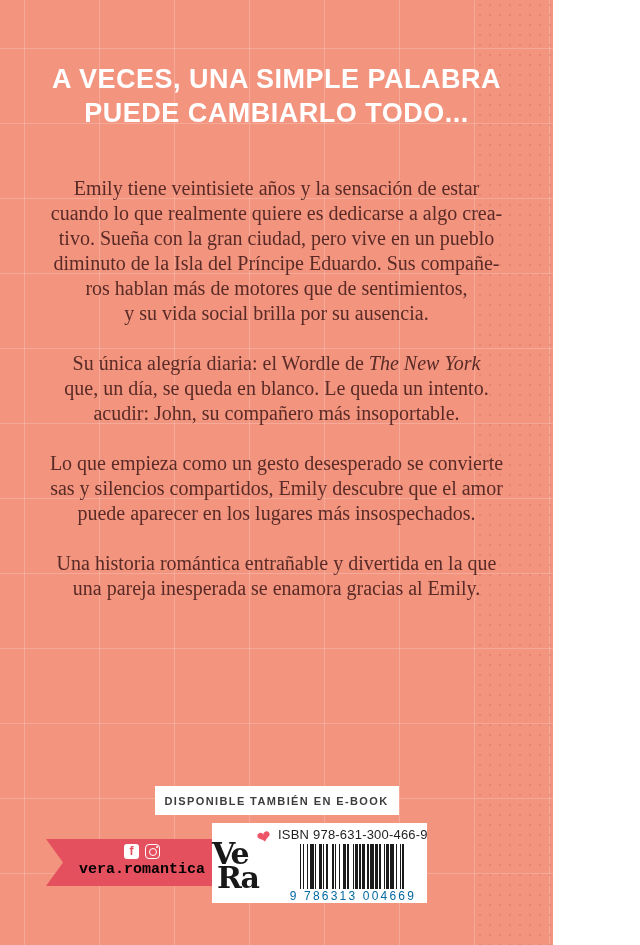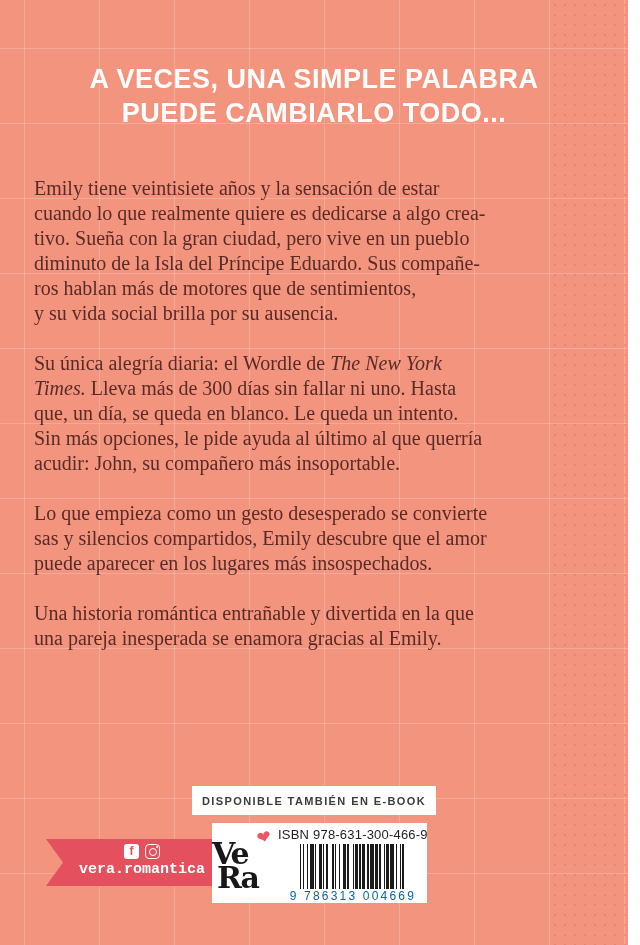--- a/index.html
+++ b/index.html
@@ -1,20 +1,20 @@
 <!DOCTYPE html>
 <html style="--background: #F3947F; --ribbon: #E5505E; --heart: #EE5566; --body-text: #5A2B26; --headline: #FFFFFF;"><head>
 <meta charset="utf-8">
 <style>
   * { margin:0; padding:0; box-sizing:border-box; }
   html,body { width:640px; height:945px; }
   body { font-family:"Liberation Sans", sans-serif; overflow:hidden; }
 
   .page {
-    position:relative; width:628px; height:945px;
+    position:relative; width:553px; height:945px;
     background:var(--background, #F3947F);
   }
   
   .page::before {
     content:""; position:absolute; inset:0; z-index:0;
     background-image:
       linear-gradient(to right, rgba(255,255,255,.20) 1.5px, transparent 1.5px),
       linear-gradient(to bottom, rgba(255,255,255,.20) 1.5px, transparent 1.5px);
     background-size:75px 75px;
     background-position:24px 48px;
@@ -27,21 +27,21 @@
   }
 
   .headline {
     position:absolute; top:62px; left:0; right:0; z-index:2;
     text-align:center; color:var(--headline, #ffffff);
     font-weight:800; font-size:27px; line-height:34px; letter-spacing:.5px;
   }
 
   .body-copy {
     position:absolute; top:176px; left:34px; right:34px; z-index:2;
-    color:var(--body-text, #5A2B26);
+    text-align:center; color:var(--body-text, #5A2B26);
     font-family:"Liberation Serif", serif;
     font-size:20px; line-height:25px;
   }
   .body-copy .para { margin-bottom:25px; }
   .body-copy em { }
 
   .ebook-strip {
     position:absolute; top:786px; left:50%; transform:translateX(-50%); z-index:2;
     width:244px; height:29px; background:#ffffff;
     display:flex; align-items:center; justify-content:center;
@@ -71,21 +71,21 @@
   }
   .ig-icon::before {
     content:""; position:absolute; left:50%; top:50%; transform:translate(-50%,-50%);
     width:6px; height:6px; border:1.5px solid #fff; border-radius:50%;
   }
   .ig-icon::after {
     content:""; position:absolute; right:1px; top:1px;
     width:2px; height:2px; background:#fff; border-radius:50%;
   }
   .handle {
-    margin-top:2px; color:#ffffff;
+    margin-top:2px; color:#000000;
     font-family:"Liberation Mono", monospace; font-weight:700;
     font-size:15px; letter-spacing:0;
   }
 
   
   .isbn-box {
     position:absolute; top:823px; left:212px; z-index:2;
     width:215px; height:80px; background:#ffffff;
     display:flex; align-items:stretch;gap:20px;
   }
@@ -128,23 +128,21 @@
       <div class="para">
         <div><span>Emily tiene veintisiete años y la sensación de estar</span></div>
         <div><span>cuando lo que realmente quiere es dedicarse a algo crea-</span></div>
         <div><span>tivo. Sueña con la gran ciudad, pero vive en un pueblo</span></div>
         <div><span>diminuto de la Isla del Príncipe Eduardo. Sus compañe-</span></div>
         <div><span>ros hablan más de motores que de sentimientos,</span></div>
         <div><span>y su vida social brilla por su ausencia.</span></div>
       </div>
       <div class="para">
         <div><span>Su única alegría diaria: el Wordle de </span><em>The New York</em></div>
-        <div><em>Times.</em><span> Lleva más de 300 días sin fallar ni uno. Hasta</span></div>
         <div><span>que, un día, se queda en blanco. Le queda un intento.</span></div>
-        <div><span>Sin más opciones, le pide ayuda al último al que querría</span></div>
         <div><span>acudir: John, su compañero más insoportable.</span></div>
       </div>
       <div class="para">
         <div><span>Lo que empieza como un gesto desesperado se convierte</span></div>
         <div><span>sas y silencios compartidos, Emily descubre que el amor</span></div>
         <div><span>puede aparecer en los lugares más insospechados.</span></div>
       </div>
       <div class="para">
         <div><span>Una historia romántica entrañable y divertida en la que</span></div>
         <div><span>una pareja inesperada se enamora gracias al Emily.</span></div>

